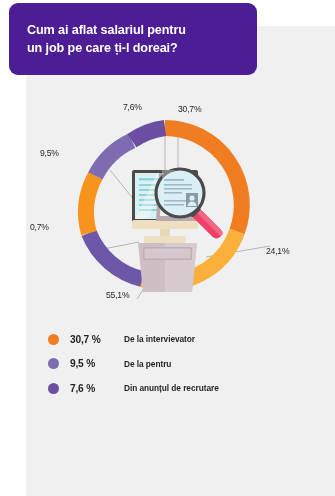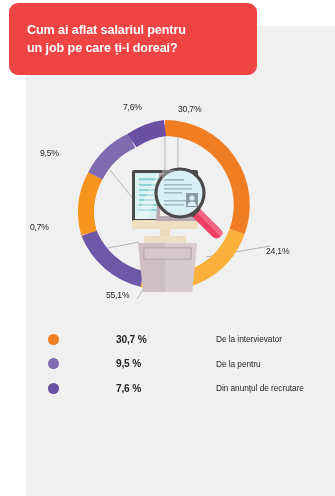--- a/index.html
+++ b/index.html
@@ -18,21 +18,21 @@
     left:26px;top:26px;
     width:309px;height:470px;
     background:#f0f0f0;
   }
 
   
   .header{
     position:absolute;
     left:9px;top:3px;
     width:248px;height:72px;
-    background:#ef4444;
+    background:#4c1d95;
     border-radius:9px;
     box-sizing:border-box;
     padding:18px 0 0 18px;
   }
   .header-title{
     color:#ffffff;
     font-size:12.6px;
     font-weight:bold;
     line-height:1.45;
     letter-spacing:-0.1px;
@@ -59,21 +59,20 @@
   
   .legend{
     position:absolute;
     left:26px;top:327px;
     width:309px;
   }
   .legend-row{
     display:flex;
     align-items:center;
     height:24.5px;
-    gap:46px;
   }
   .legend-dot{
     width:11px;height:11px;
     border-radius:50%;
     margin-left:22px;
     flex:0 0 auto;
   }
   .legend-pct{
     width:54px;
     margin-left:11px;
@@ -81,20 +80,21 @@
     font-weight:bold;
     color:#231f20;
     letter-spacing:-0.2px;
     flex:0 0 auto;
   }
   .legend-label{
     font-size:8.3px;
     color:#231f20;
     letter-spacing:-0.05px;
     white-space:nowrap;
+    font-weight:bold;
   }
 </style>
 </head>
 <body>
 
 <div id="page">
 
   <div class="card"></div>
 
   <div class="header">

